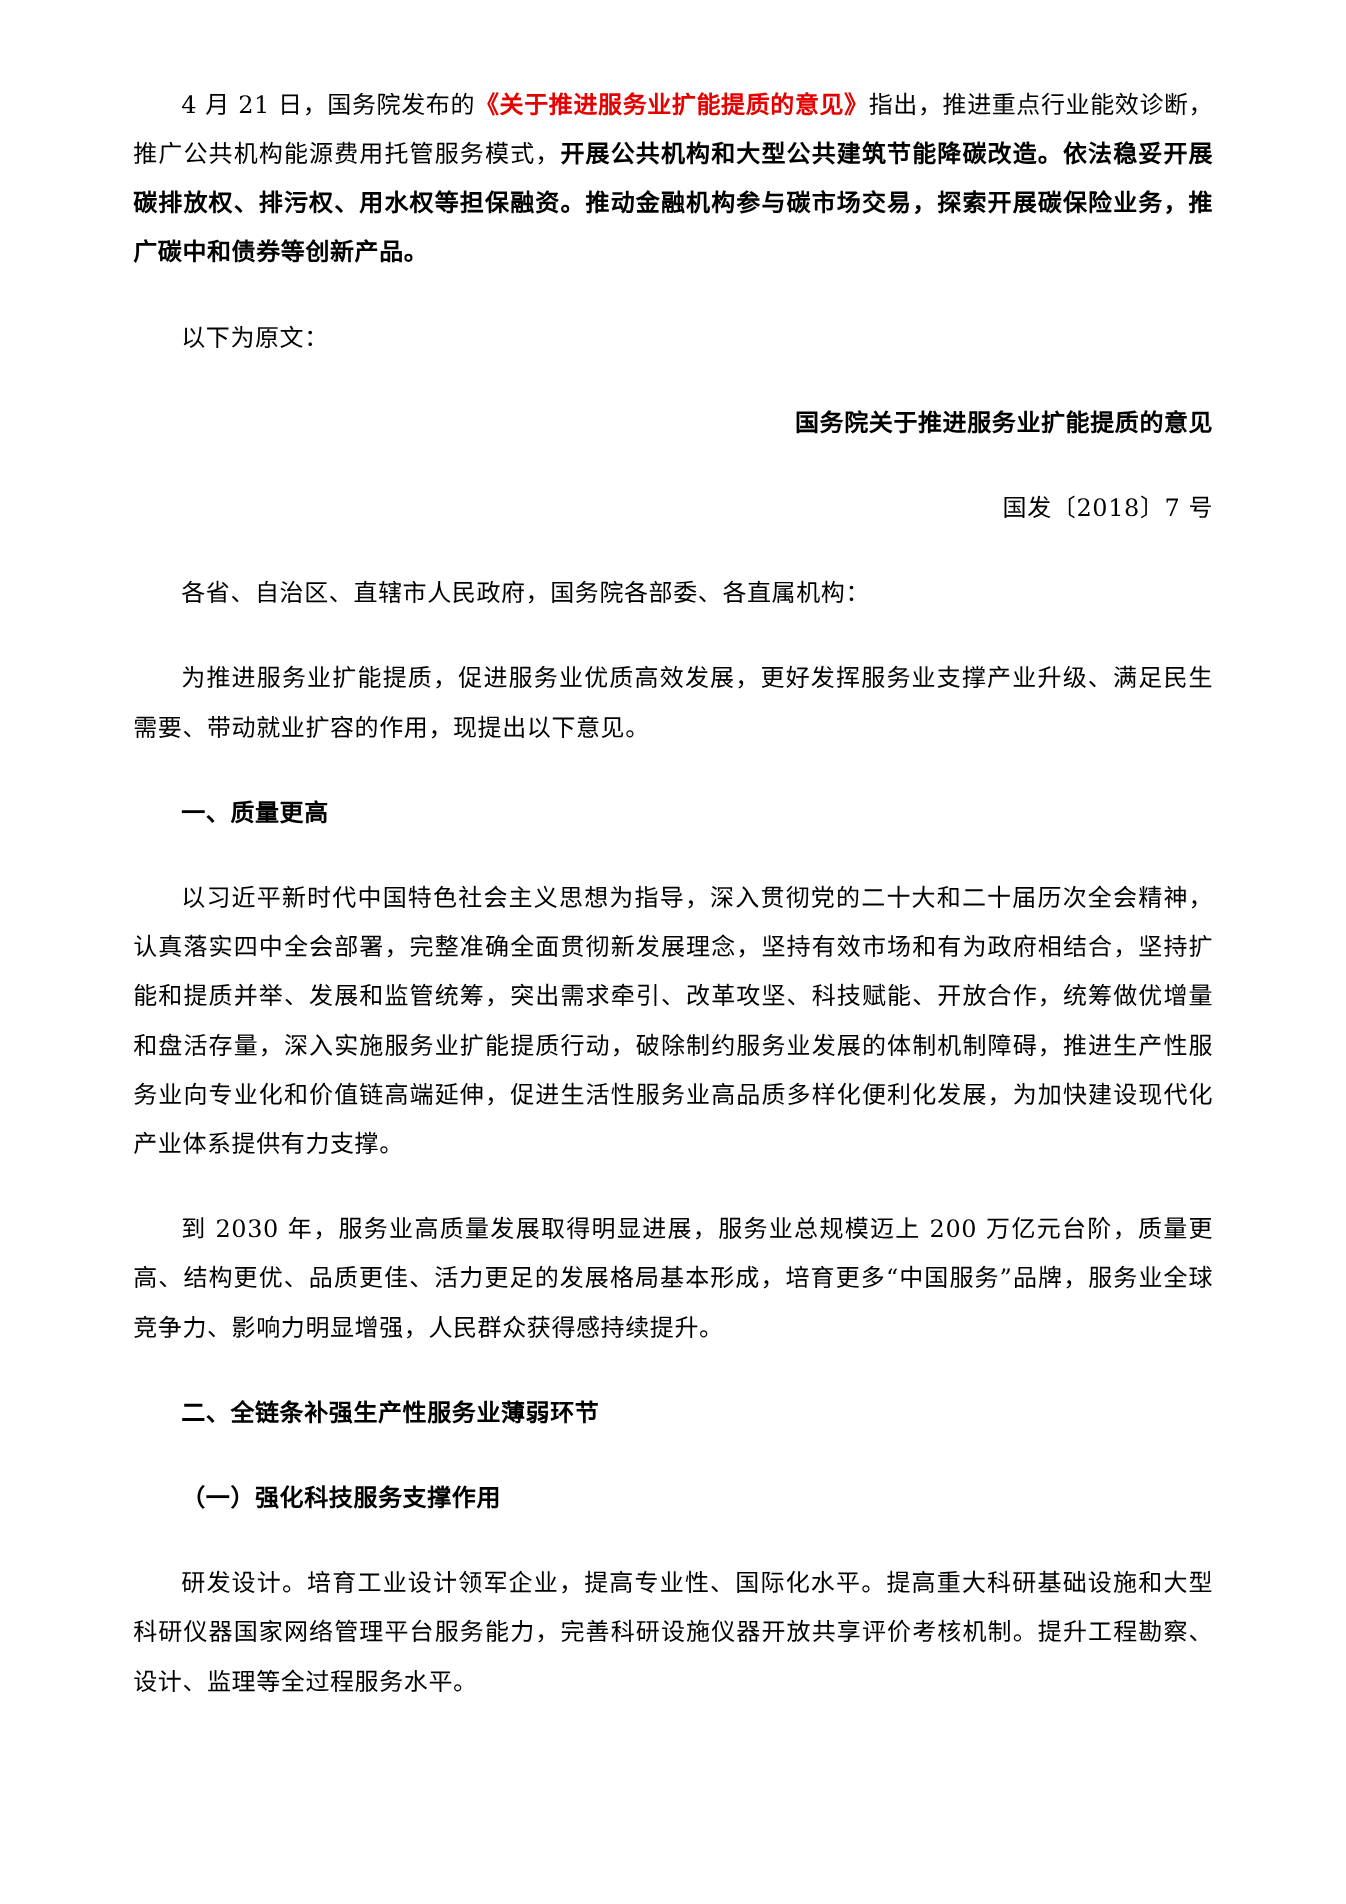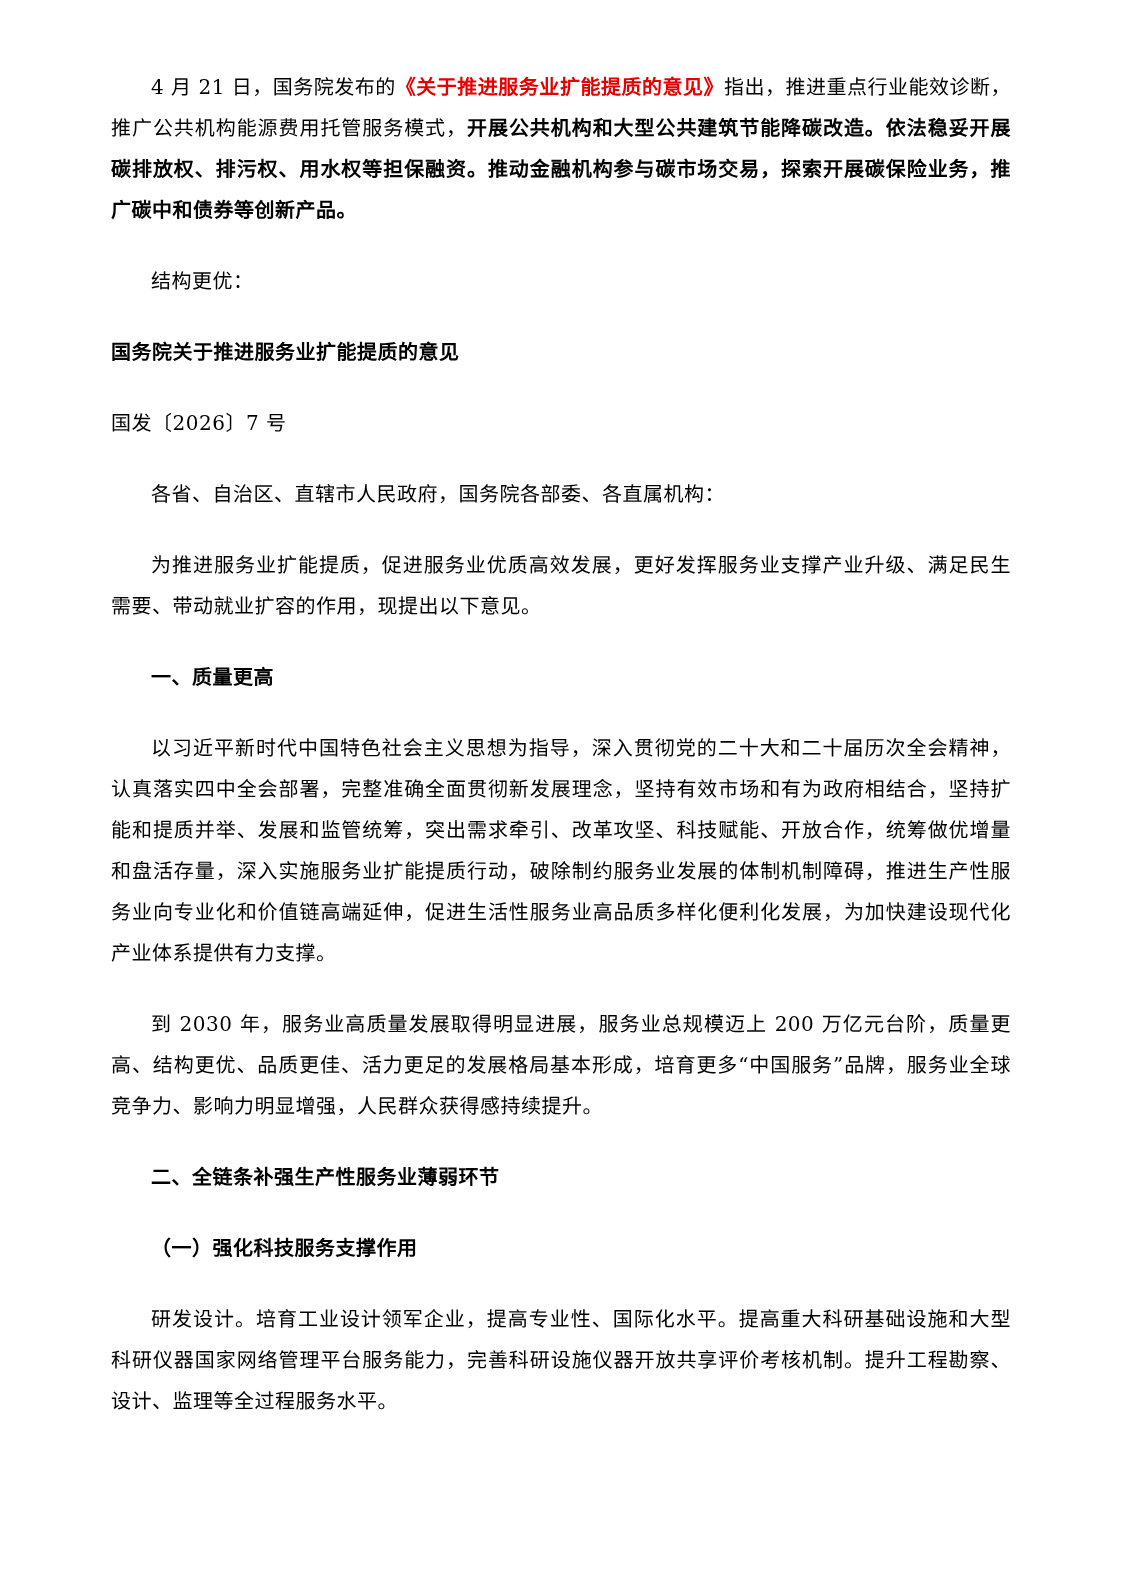--- a/index.html
+++ b/index.html
@@ -21,42 +21,42 @@
   .para {
     font-size: 20px;
     line-height: 41px;
     text-align: justify;
     text-indent: 2em;
     margin: 30px 0;
     letter-spacing: 0.5px;
   }
   .para:first-child { margin-top: 0; }
   .center {
-    text-align: left;
+    text-align: right;
     text-indent: 0;
   }
   .bold { font-weight: bold; }
   .red {
     color: var(--accent-red, #e60000);
     text-decoration: none;
     cursor: pointer;
   }
 </style>
 </head>
 <body style="background: rgb(255, 255, 255); color: rgb(0, 0, 0);">
 
 <div class="page">
 
   <p class="para"><span>4 月 21 日，国务院发布的</span><span class="red bold">《关于推进服务业扩能提质的意见》</span><span>指出，推进重点行业能效诊断，推广公共机构能源费用托管服务模式，</span><span class="bold">开展公共机构和大型公共建筑节能降碳改造。依法稳妥开展碳排放权、排污权、用水权等担保融资。推动金融机构参与碳市场交易，探索开展碳保险业务，推广碳中和债券等创新产品。</span></p>
 
-  <p class="para">结构更优：</p>
+  <p class="para">以下为原文：</p>
 
   <p class="para center bold">国务院关于推进服务业扩能提质的意见</p>
 
-  <p class="para center">国发〔2026〕7 号</p>
+  <p class="para center">国发〔2018〕7 号</p>
 
   <p class="para">各省、自治区、直辖市人民政府，国务院各部委、各直属机构：</p>
 
   <p class="para">为推进服务业扩能提质，促进服务业优质高效发展，更好发挥服务业支撑产业升级、满足民生需要、带动就业扩容的作用，现提出以下意见。</p>
 
   <p class="para bold">一、质量更高</p>
 
   <p class="para">以习近平新时代中国特色社会主义思想为指导，深入贯彻党的二十大和二十届历次全会精神，认真落实四中全会部署，完整准确全面贯彻新发展理念，坚持有效市场和有为政府相结合，坚持扩能和提质并举、发展和监管统筹，突出需求牵引、改革攻坚、科技赋能、开放合作，统筹做优增量和盘活存量，深入实施服务业扩能提质行动，破除制约服务业发展的体制机制障碍，推进生产性服务业向专业化和价值链高端延伸，促进生活性服务业高品质多样化便利化发展，为加快建设现代化产业体系提供有力支撑。</p>
 
   <p class="para">到 2030 年，服务业高质量发展取得明显进展，服务业总规模迈上 200 万亿元台阶，质量更高、结构更优、品质更佳、活力更足的发展格局基本形成，培育更多“中国服务”品牌，服务业全球竞争力、影响力明显增强，人民群众获得感持续提升。</p>

